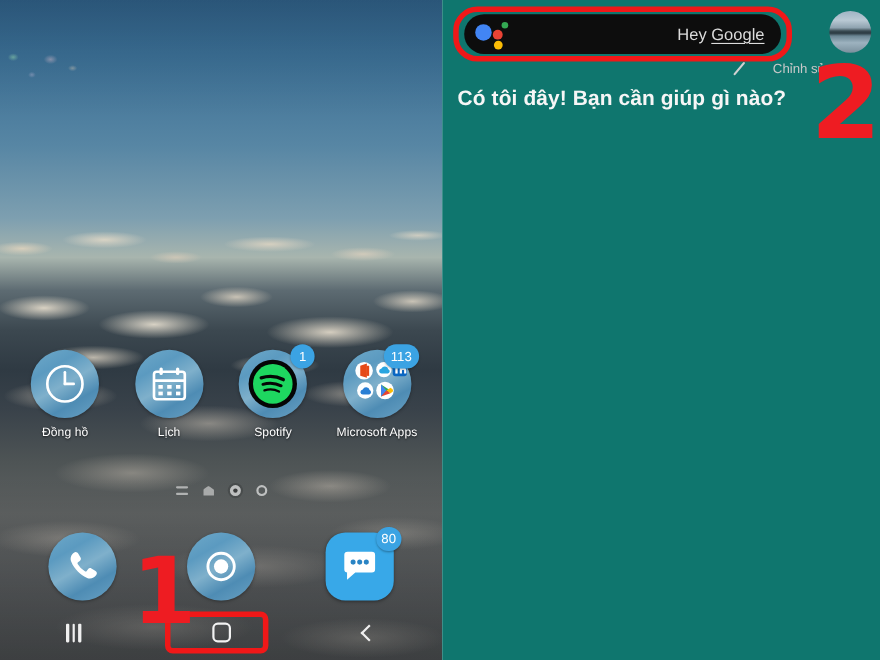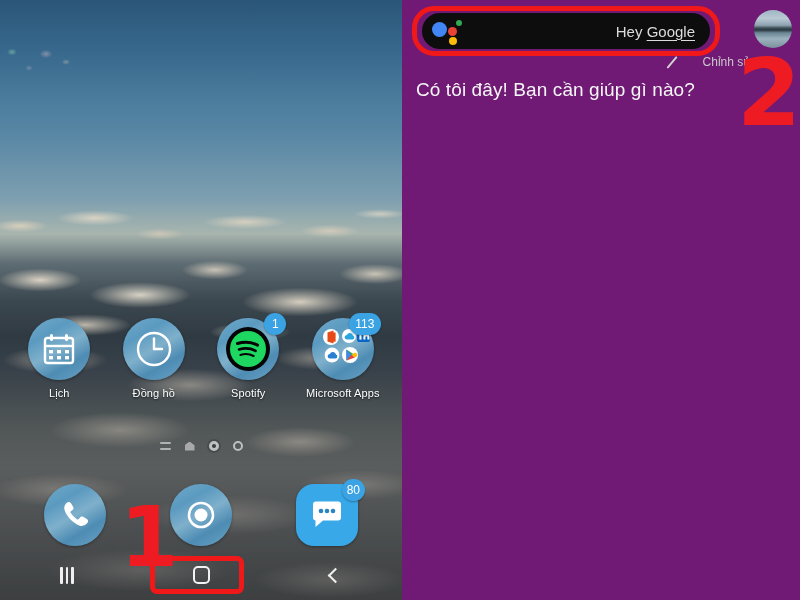--- a/index.html
+++ b/index.html
@@ -150,21 +150,21 @@
     width:17px; height:18px; border:2.5px solid #f2f2f2; border-radius:5px;
   }
   .nav-back-glyph {
     width:11px; height:11px; border-left:2.5px solid #f0f0f0; border-bottom:2.5px solid #f0f0f0;
     transform:rotate(45deg);
   }
 
   
   #assistant-panel {
     position:absolute; left:402px; top:0; width:398px; height:600px;
-    background:#701a75;
+    background:#0f766e;
   }
   #assistant-searchbar {
     position:absolute; left:20px; top:13px; width:288px; height:36px;
     background:#0d0d0d; border-radius:19px;
     display:flex; align-items:center; padding:0 15px 0 10px;
   }
   .ga-logo { position:relative; width:30px; height:26px; flex:0 0 auto; }
   .ga-logo .d-blue   { position:absolute; left:0px;  top:4px;  width:15px; height:15px; border-radius:50%; background:#4285f4; }
   .ga-logo .d-red    { position:absolute; left:16px; top:9px;  width:9px;  height:9px;  border-radius:50%; background:#ea4335; }
   .ga-logo .d-green  { position:absolute; left:24px; top:2px;  width:6px;  height:6px;  border-radius:50%; background:#34a853; }
@@ -190,21 +190,21 @@
   }
   #edit-label { color:#c9c9c9; font-size:12px; }
   .pencil-icon { width:13px; height:13px; position:relative; }
   .pencil-icon i {
     position:absolute; left:5px; top:-1px; width:2.4px; height:15px;
     background:#d0d0d0; transform:rotate(40deg); border-radius:1px;
   }
 
   #assistant-reply {
     position:absolute; left:14px; top:78px; width:340px;
-    color:#f6f6f6; font-size:19px; font-weight:400; line-height:1.3;
+    color:#f6f6f6; font-size:19px; font-weight:700; line-height:1.3;
     letter-spacing:.1px;
   }
 
   
   .hl-box { position:absolute; border:5px solid #f01818; border-radius:22px; }
   #hl-searchbar { left:412px; top:6px; width:308px; height:50px; }
   #hl-homebtn   { left:150px; top:556px; width:94px; height:38px; border-radius:7px; border-width:5px; }
 
   .step-num {
     position:absolute; color:#ee1c22; font-weight:700; line-height:1;
@@ -222,20 +222,31 @@
 
     <div class="wp-sky"></div>
     <div class="wp-cloudband cloudlayer1"></div>
     <div class="wp-cloudband cloudlayer2"></div>
     <div class="wp-cloudband cloudlayer3"></div>
     <div class="wp-cloudband cloudlayer4"></div>
     <div class="wp-lens"></div>
     <div class="wp-vignette"></div>
 
     <div class="app-row" id="app-row-main">
+
+      <div class="app-cell">
+        <div class="app-icon icon-glass">
+          <svg width="40" height="40" viewBox="0 0 40 40" aria-hidden="true">
+            <circle cx="20" cy="20" r="16" fill="none" stroke="#ffffff" stroke-width="2.4"></circle>
+            <line x1="20" y1="20" x2="20" y2="9.5" stroke="#ffffff" stroke-width="2.4" stroke-linecap="round"></line>
+            <line x1="20" y1="20" x2="28" y2="20" stroke="#ffffff" stroke-width="2.4" stroke-linecap="round"></line>
+          </svg>
+        </div>
+        <div class="app-label">Đồng hồ</div>
+      </div>
 
       <div class="app-cell">
         <div class="app-icon icon-glass">
           <svg width="36" height="36" viewBox="0 0 36 36" aria-hidden="true">
             <rect x="4" y="7" width="28" height="25" rx="2.5" fill="none" stroke="#ffffff" stroke-width="2.4"></rect>
             <line x1="4" y1="15" x2="32" y2="15" stroke="#ffffff" stroke-width="2.4"></line>
             <rect x="9" y="3" width="3" height="7" rx="1.5" fill="#ffffff"></rect>
             <rect x="24" y="3" width="3" height="7" rx="1.5" fill="#ffffff"></rect>
             <rect x="8" y="19" width="4" height="3.4" fill="#ffffff"></rect>
             <rect x="16" y="19" width="4" height="3.4" fill="#ffffff"></rect>
@@ -243,31 +254,20 @@
             <rect x="8" y="25" width="4" height="3.4" fill="#ffffff"></rect>
             <rect x="16" y="25" width="4" height="3.4" fill="#ffffff"></rect>
             <rect x="24" y="25" width="4" height="3.4" fill="#ffffff"></rect>
           </svg>
         </div>
         <div class="app-label">Lịch</div>
       </div>
 
       <div class="app-cell">
         <div class="app-icon icon-glass">
-          <svg width="40" height="40" viewBox="0 0 40 40" aria-hidden="true">
-            <circle cx="20" cy="20" r="16" fill="none" stroke="#ffffff" stroke-width="2.4"></circle>
-            <line x1="20" y1="20" x2="20" y2="9.5" stroke="#ffffff" stroke-width="2.4" stroke-linecap="round"></line>
-            <line x1="20" y1="20" x2="28" y2="20" stroke="#ffffff" stroke-width="2.4" stroke-linecap="round"></line>
-          </svg>
-        </div>
-        <div class="app-label">Đồng hồ</div>
-      </div>
-
-      <div class="app-cell">
-        <div class="app-icon icon-glass">
           <svg width="46" height="46" viewBox="0 0 46 46" aria-hidden="true">
             <circle cx="23" cy="23" r="22" fill="#050505"></circle>
             <circle cx="23" cy="23" r="18" fill="#1ed760"></circle>
             <path d="M12.5 17.5c6.5-2 14-1.5 20 1.6" fill="none" stroke="#050505" stroke-width="3.1" stroke-linecap="round"></path>
             <path d="M14 23.4c5.4-1.6 11.6-1.2 16.6 1.4" fill="none" stroke="#050505" stroke-width="2.6" stroke-linecap="round"></path>
             <path d="M15.4 28.9c4.3-1.3 9.2-1 13.2 1.1" fill="none" stroke="#050505" stroke-width="2.1" stroke-linecap="round"></path>
           </svg>
           <span class="badge">1</span>
         </div>
         <div class="app-label">Spotify</div>

